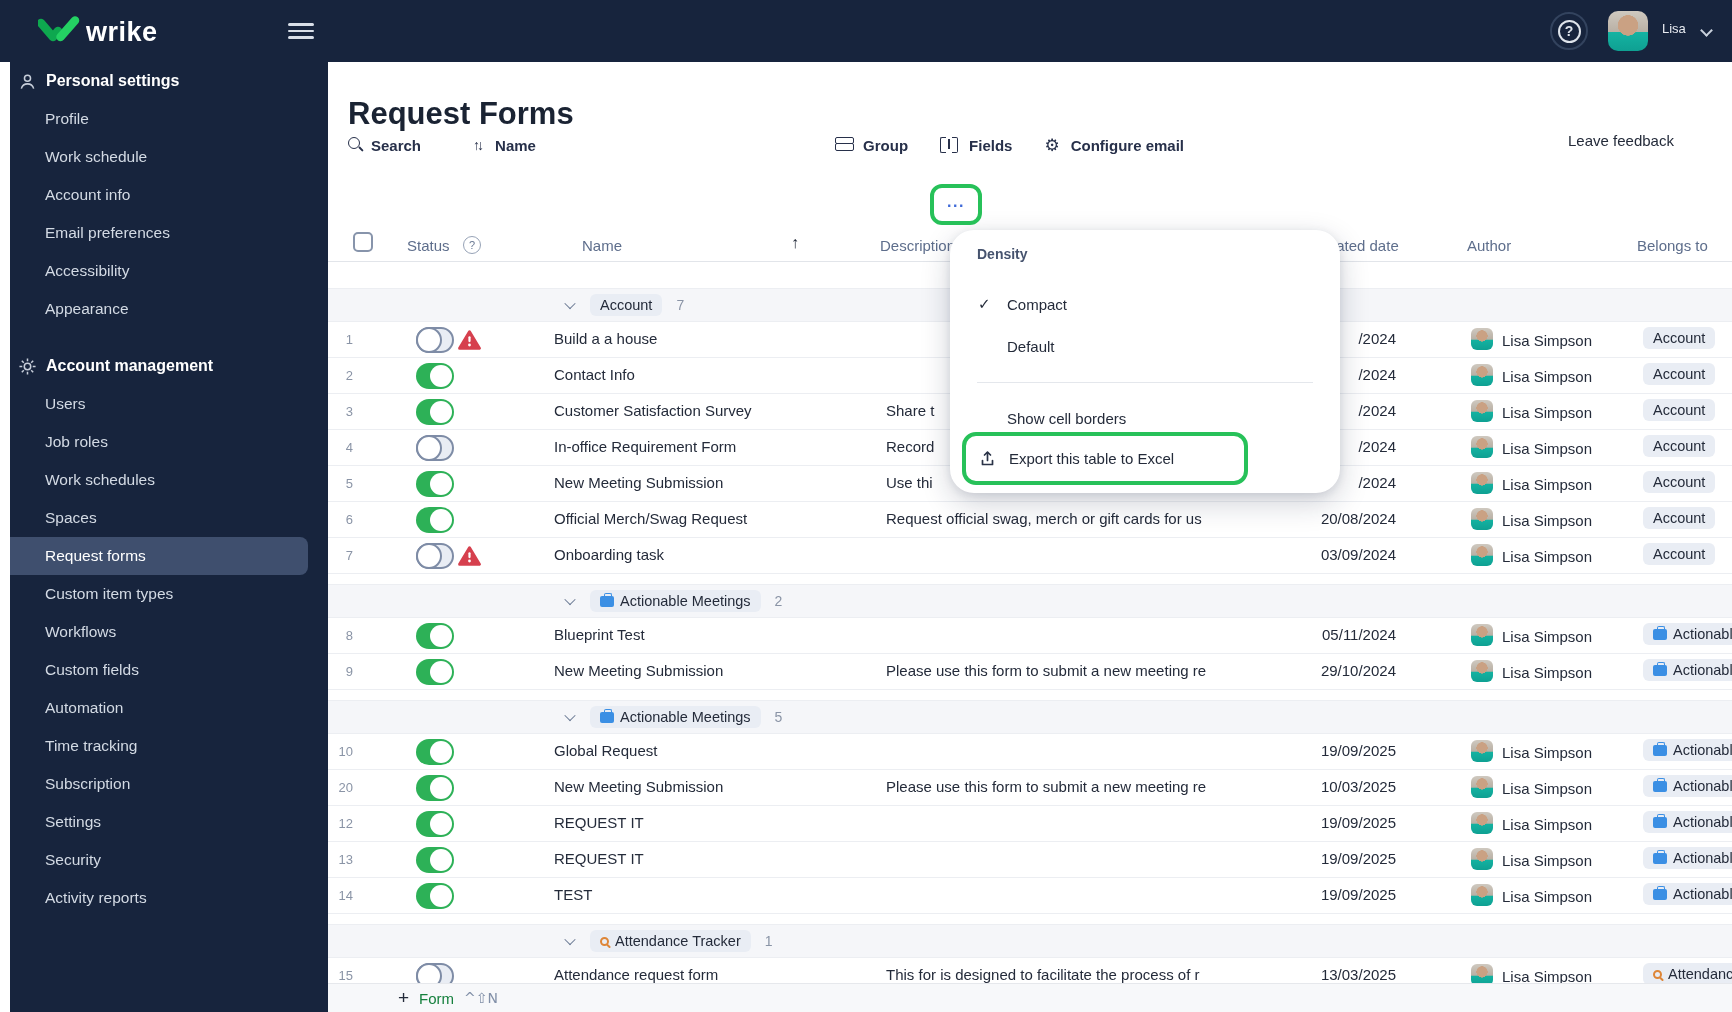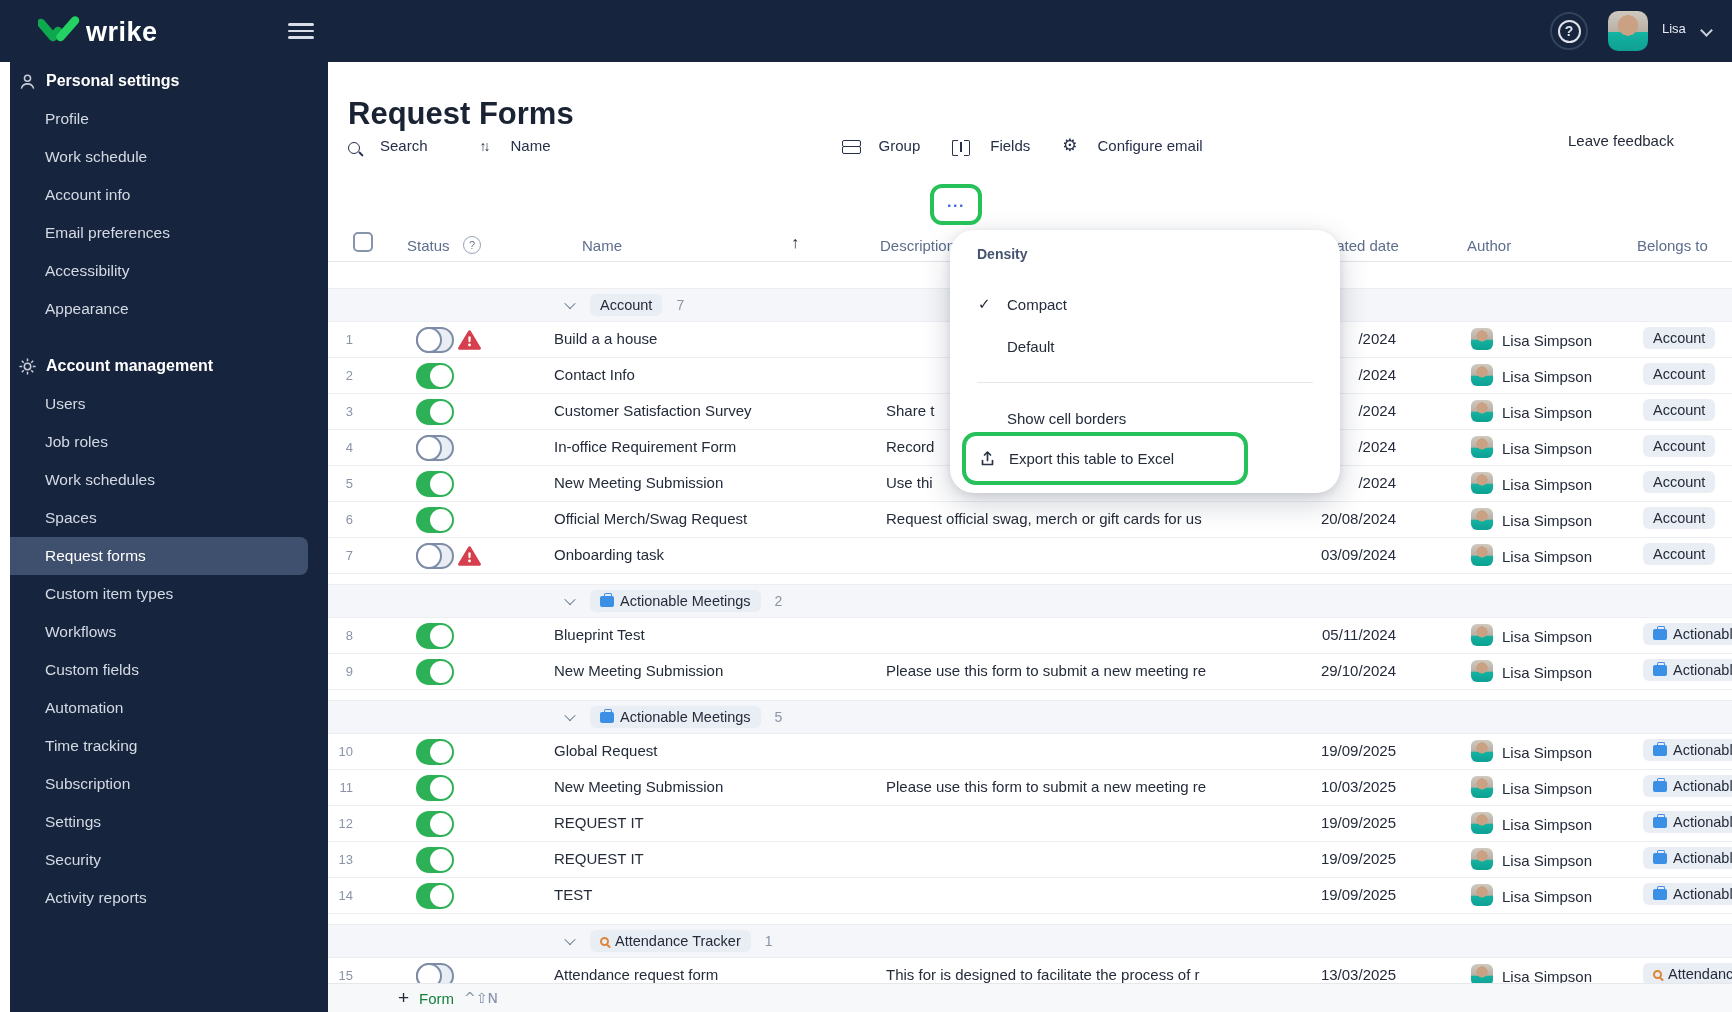--- a/index.html
+++ b/index.html
@@ -32,21 +32,21 @@
   .sb-head svg{margin-right:9px;}
   .sb-item{height:38px;line-height:38px;padding-left:35px;color:#d3dae4;font-size:15.5px;cursor:pointer;}
   .sb-item.sel{background:#3f4f6e;color:#fff;border-radius:0 8px 8px 0;margin-right:20px;}
   .sb-gap{height:19px;}
   .sb-thumb{position:absolute;left:303px;top:713px;width:7px;height:32px;border-radius:4px;background:#5a6780;}
 
   
   .page-title{position:absolute;left:348px;top:96px;font-size:31px;font-weight:bold;color:#1a2333;margin:0;}
   .toolbar{position:absolute;left:348px;top:128px;height:34px;display:flex;align-items:center;gap:32px;
            font-size:15px;color:#27304a;}
-  .tb-item{display:flex;align-items:flex-end;gap:20px;cursor:pointer;white-space:nowrap;}
+  .tb-item{display:flex;align-items:flex-start;gap:11px;cursor:pointer;white-space:nowrap;font-weight:bold;}
   .tb-item.name{margin-left:20px;}
   .leave-fb{position:absolute;left:1568px;top:132px;font-size:15px;color:#242b3a;cursor:pointer;}
 
   .mag{width:12px;height:12px;border:1.8px solid #27304a;border-radius:50%;position:relative;display:inline-block;}
   .mag::after{content:"";position:absolute;width:6px;height:1.8px;background:#27304a;right:-5px;bottom:-2px;
               transform:rotate(45deg);border-radius:1px;}
   .sorticon{font-size:14px;letter-spacing:-3px;padding-right:3px;}
   .groupicon{width:17px;height:14px;position:relative;display:inline-block;}
   .groupicon::before,.groupicon::after{content:"";position:absolute;left:0;width:17px;height:5.5px;
       border:1.5px solid #27304a;border-radius:2px;}
@@ -417,21 +417,21 @@
         <span class="cell author">
           <span class="pav"></span>
           <span class="an">Lisa Simpson</span>
         </span>
         <span class="cell belongs"><span class="pill">
             <span class="bf"></span>
             <span>Actionable Meetings</span>
           </span></span>
       </div>
       <div class="trow">
-        <span class="cell num">11</span>
+        <span class="cell num">20</span>
         <span class="cell tglwrap"><span class="tgl on"><span class="knob"></span></span></span>
         <span class="cell name">New Meeting Submission</span>
         <span class="cell desc">Please use this form to submit a new meeting re</span>
         <span class="cell date">10/03/2025</span>
         <span class="cell author">
           <span class="pav"></span>
           <span class="an">Lisa Simpson</span>
         </span>
         <span class="cell belongs"><span class="pill">
             <span class="bf"></span>

